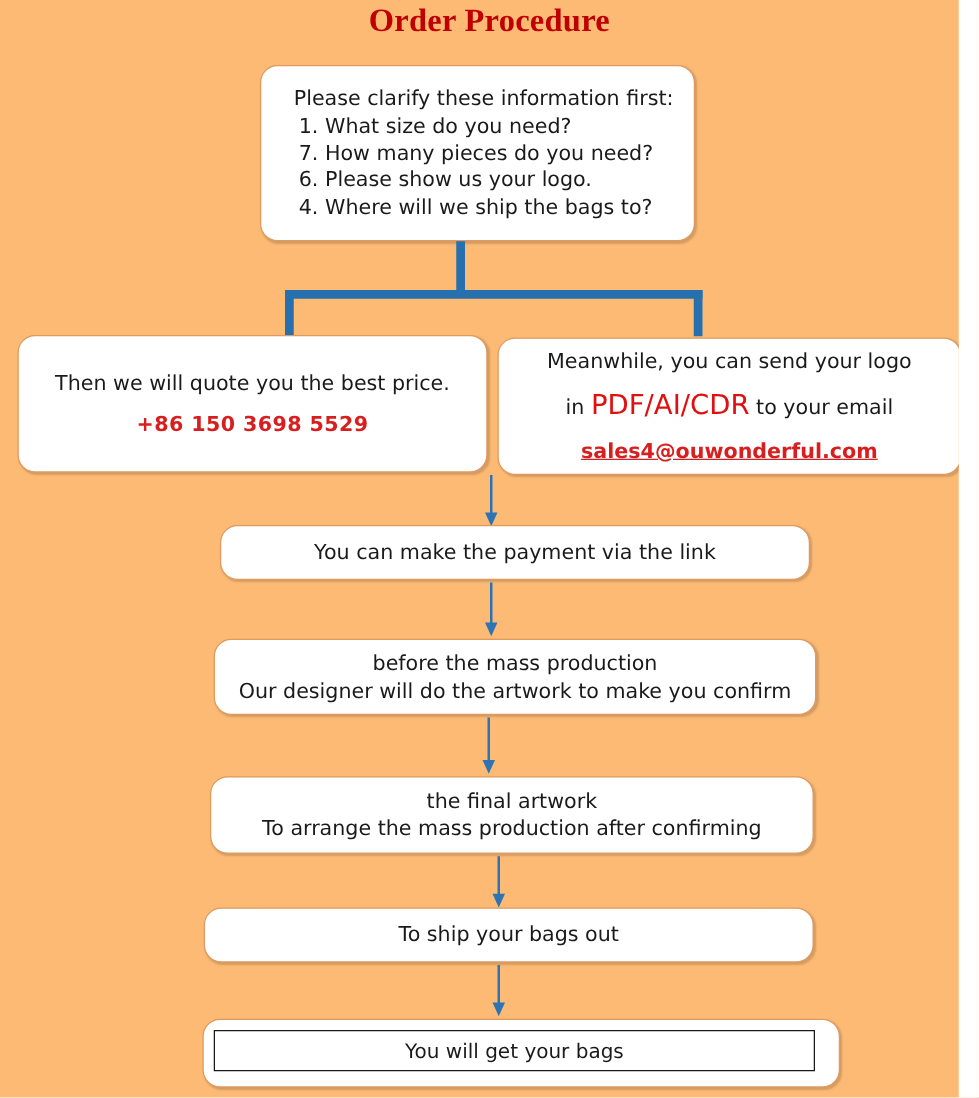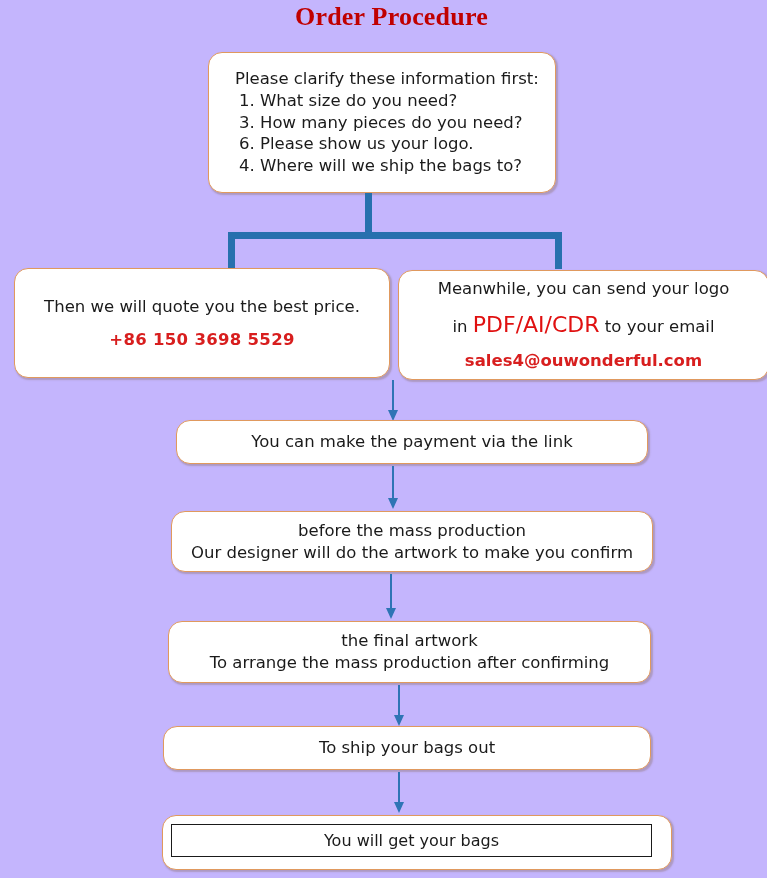--- a/index.html
+++ b/index.html
@@ -9,21 +9,21 @@
     background: #ffffff;
   }
   body {
     font-family: "DejaVu Sans", "Liberation Sans", sans-serif;
     color: #1a1a1a;
   }
   #page {
     position: relative;
     width: 767px;
     height: 878px;
-    background: #c4b5fd;
+    background: #fdba74;
     overflow: hidden;
   }
 
   
   .title {
     position: absolute;
     left: 0;
     top: 2px;
     width: 783px;
     text-align: center;
@@ -66,20 +66,21 @@
   .phone {
     color: #D81E1E;
     font-weight: 700;
     font-size: 19px;
     letter-spacing: 0.3px;
   }
   .email {
     color: #D81E1E;
     font-weight: 700;
     font-size: 17.5px;
+    text-decoration: underline;
   }
   .fmt {
     color: #E01010;
     font-weight: 400;
     font-size: 22px;
   }
 
   
   .squiggle {
     position: relative;
@@ -126,21 +127,21 @@
 </head>
 <body>
 
 <div id="page">
 
   <div class="title">Order Procedure</div>
 
   <div class="box left-text" style="left:208px; top:52px; width:348px; height:141px;">
     <div class="line clarify-head">Please clarify these information first:</div>
     <div class="line clarify-inner">1. What size do you need?</div>
-    <div class="line clarify-inner">3. How many pieces do you need?</div>
+    <div class="line clarify-inner">7. How many pieces do you need?</div>
     <div class="line clarify-inner">6. Please show us your logo.</div>
     <div class="line clarify-inner">4. Where will we ship the bags to?</div>
   </div>
 
   <div class="conn conn-thick" style="left:365px; top:193px; width:7px; height:45px;"></div>
 
   <div class="conn conn-thick" style="left:228px; top:232px; width:334px; height:7px;"></div>
 
   <div class="conn conn-thick" style="left:228px; top:232px; width:7px; height:37px;"></div>
 

